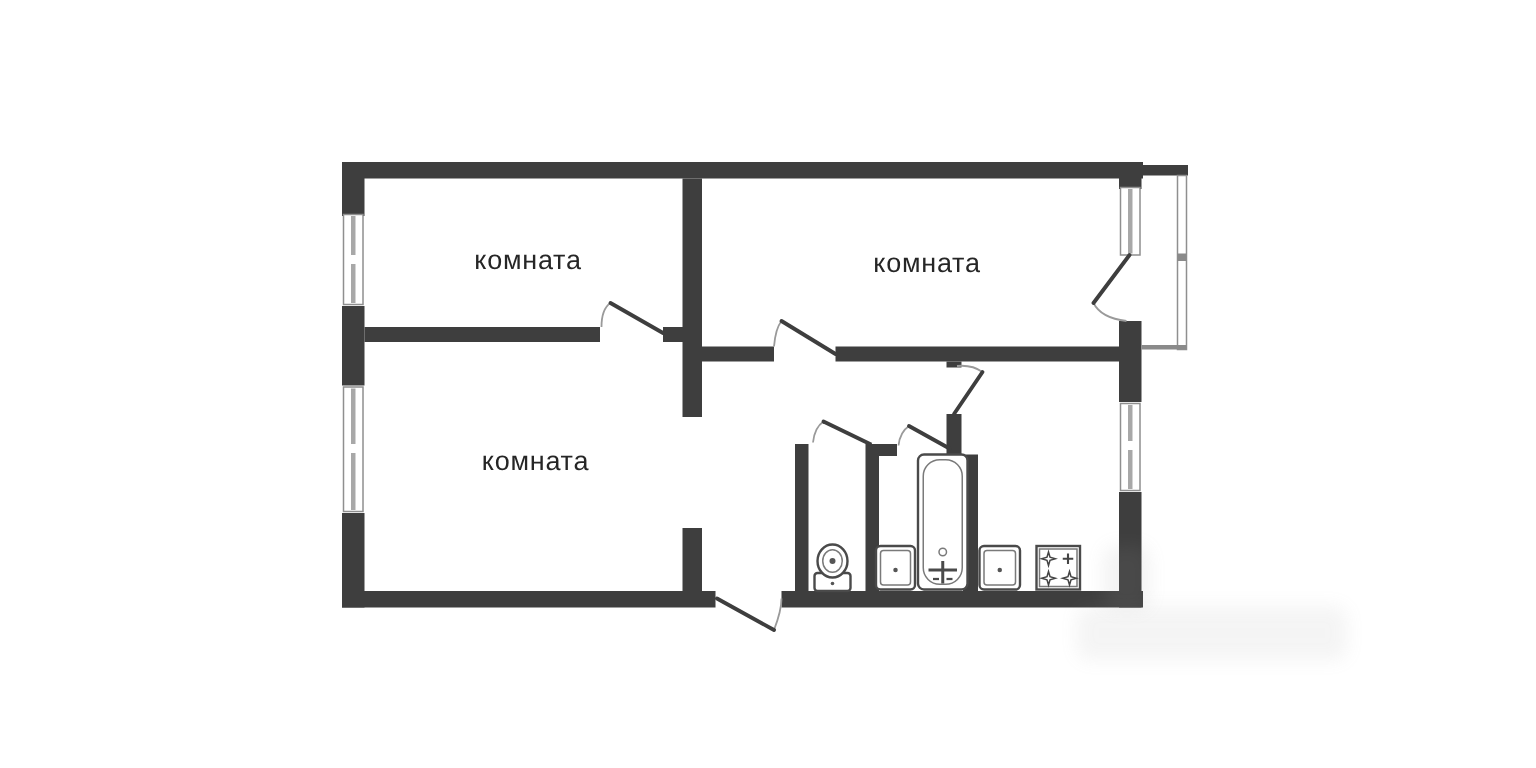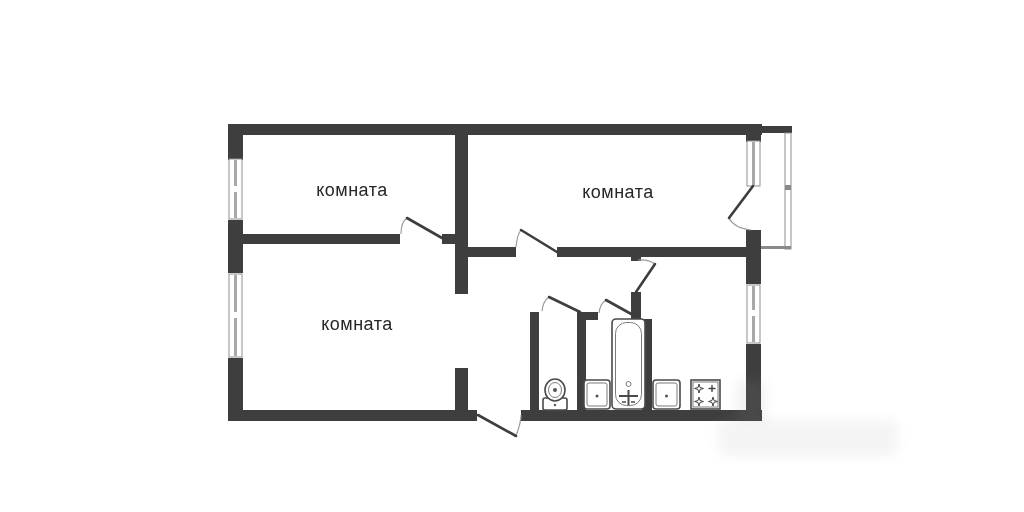--- a/index.html
+++ b/index.html
@@ -1,18 +1,18 @@
 <!DOCTYPE html>
 <html style="--wall: #3e3e3e; --line: #8a8a8a; --text: #262626; --background: #ffffff;"><head>
 <meta charset="utf-8">
 <style>
   html,body{margin:0;padding:0;background:#ffffff;}
   body{width:1024px;height:512px;position:relative;overflow:hidden;
        font-family:"Liberation Sans", sans-serif;}
-  #plan{position:absolute;left:0;top:16px;width:1024px;height:482px;text-align:right;}
+  #plan{position:absolute;left:0;top:0;width:1024px;height:482px;text-align:right;}
   .room-label{position:absolute;transform:translate(-50%,-50%);
        font-size:18px;letter-spacing:0.5px;color:var(--text,#262626);
        white-space:nowrap;}
   .label-room1{left:352px;top:174px;}
   .label-room2{left:618px;top:176px;}
   .label-room3{left:357px;top:308px;}
   .watermark{position:absolute;background:#9a9a9a;opacity:0.10;
        filter:blur(6px);border-radius:8px;}
   .wm1{left:718px;top:404px;width:180px;height:36px;}
   .wm2{left:736px;top:364px;width:30px;height:42px;opacity:0.12;}

